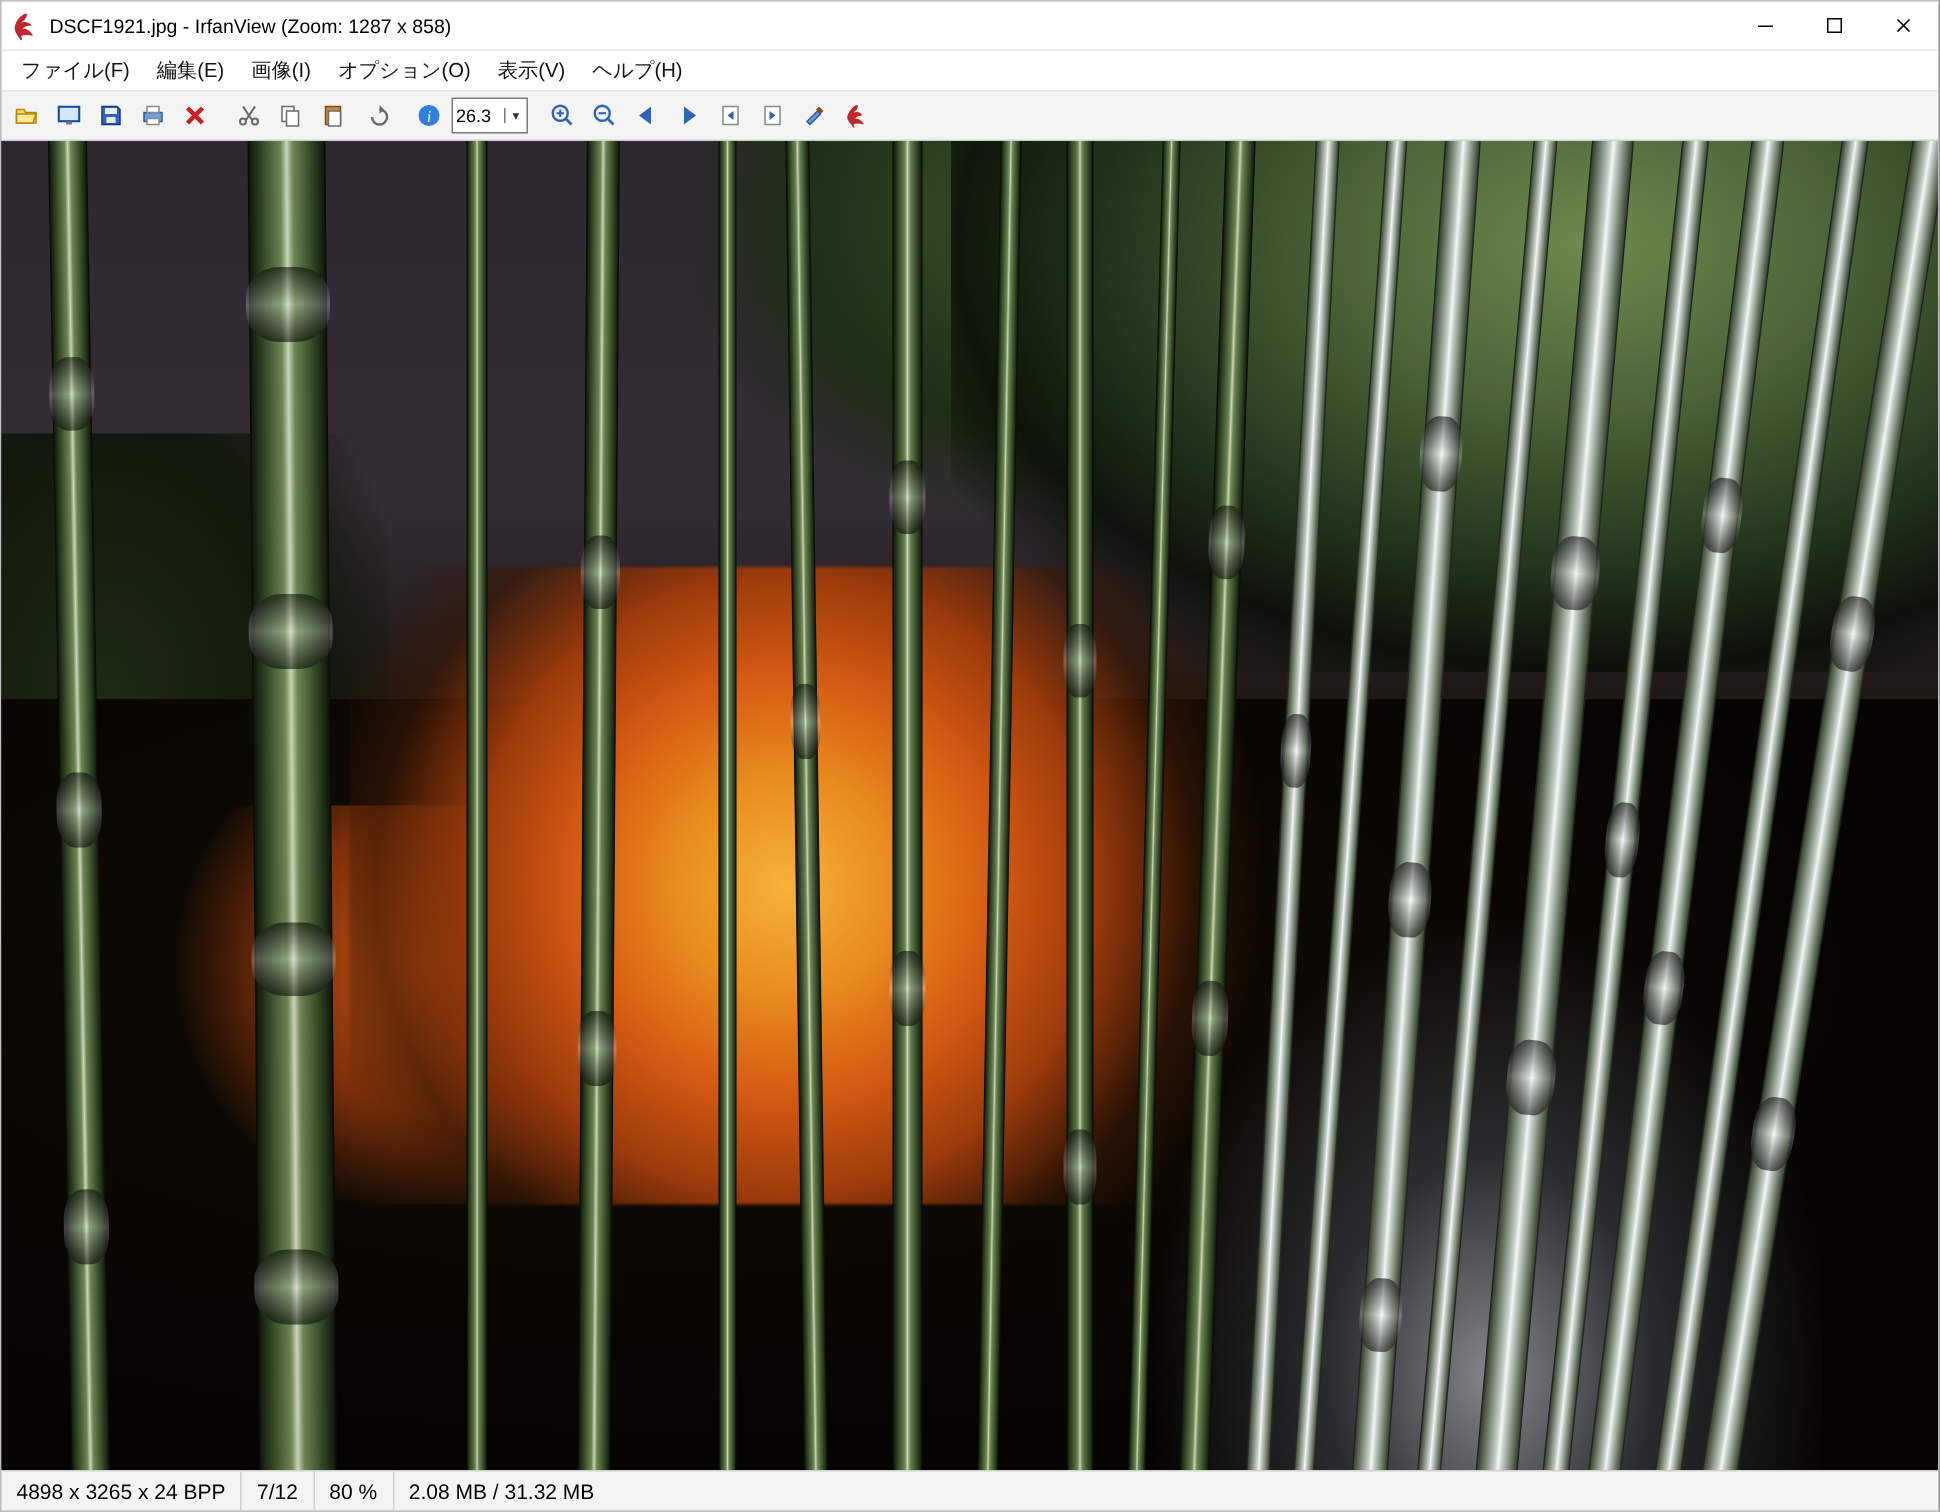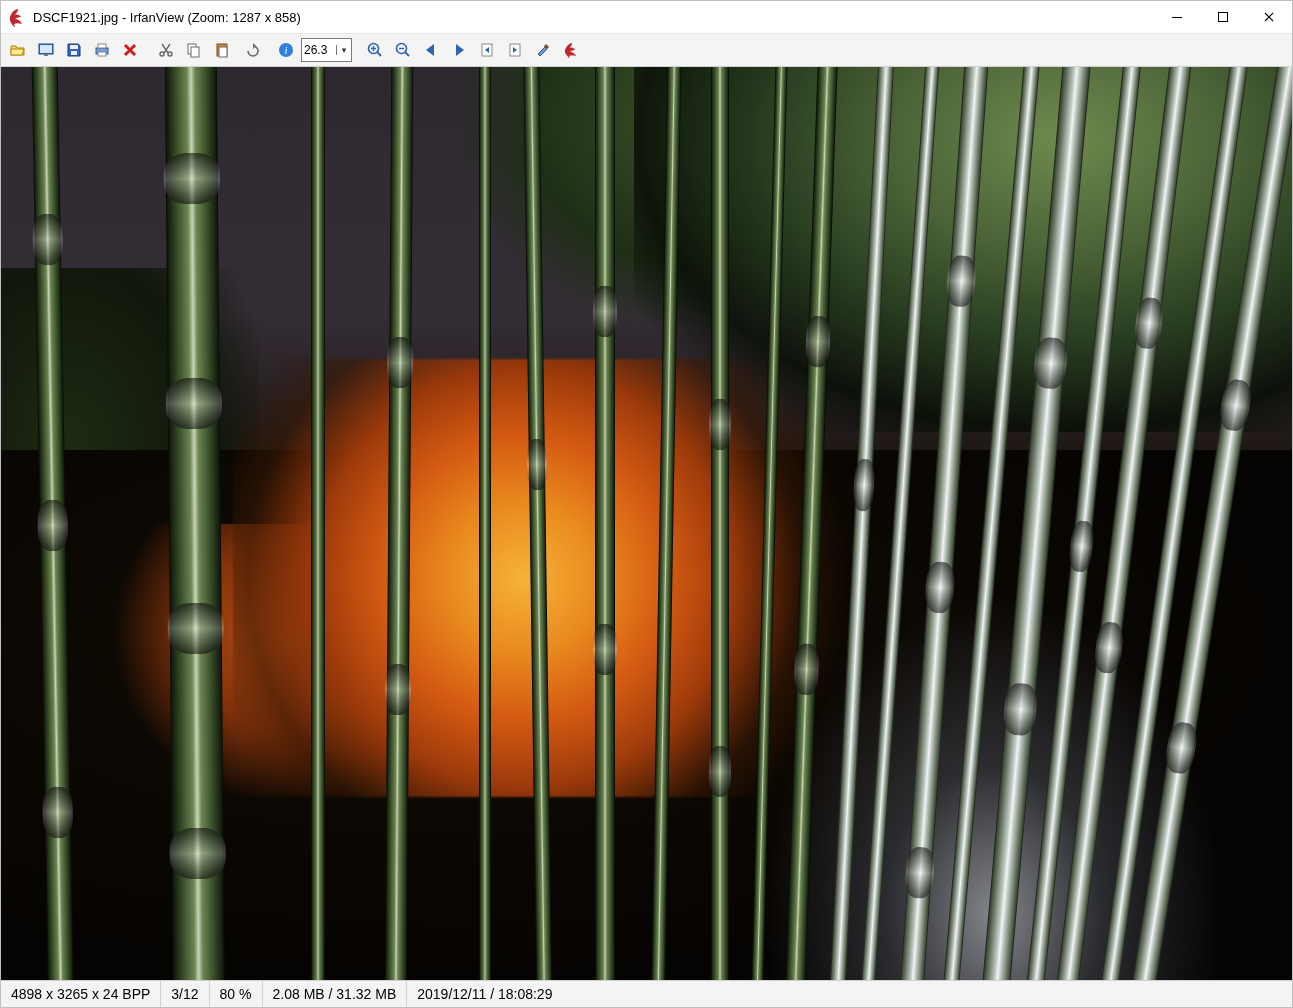--- a/index.html
+++ b/index.html
@@ -74,20 +74,28 @@
           </svg>
       </div>
       <div class="winbtn close">
         <svg width="12" height="12" viewBox="0 0 12 12">
             <path d="M2 2l8 8M10 2l-8 8" stroke="#000" stroke-width="1.1"></path>
           </svg>
       </div>
     </div>
   </div>
 
+  <div class="menubar">
+    <div class="menuitem">ファイル(F)</div>
+    <div class="menuitem">編集(E)</div>
+    <div class="menuitem">画像(I)</div>
+    <div class="menuitem">オプション(O)</div>
+    <div class="menuitem">表示(V)</div>
+    <div class="menuitem">ヘルプ(H)</div>
+  </div>
 
   <div class="toolbar">
     <div class="tbtn">
       <span>
         <svg width="18" height="18" viewBox="0 0 18 18">
             <path d="M2 5h5l1 2h7v7H2z" fill="#ffd96b" stroke="#b88500"></path>
             <path d="M2 8h13l-2 6H2z" fill="#ffe99a" stroke="#b88500"></path>
           </svg>
       </span>
     </div>
@@ -307,19 +315,18 @@
       <div class="bamboo lit" style="left:90%;width:18px;transform:rotate(8deg)"></div>
       <div class="bamboo lit" style="left:93%;width:24px;transform:rotate(9deg)">
           <div class="node" style="top:34%"></div>
           <div class="node" style="top:68%"></div>
         </div>
     </div>
   </div>
 
   <div class="statusbar">
     <div class="cell">4898 x 3265 x 24 BPP</div>
-    <div class="cell">3/12</div>
+    <div class="cell">7/12</div>
     <div class="cell">80 %</div>
     <div class="cell">2.08 MB / 31.32 MB</div>
-    <div class="cell">2019/12/11 / 18:08:29</div>
   </div>
 
 </div>
 
 </body></html>

